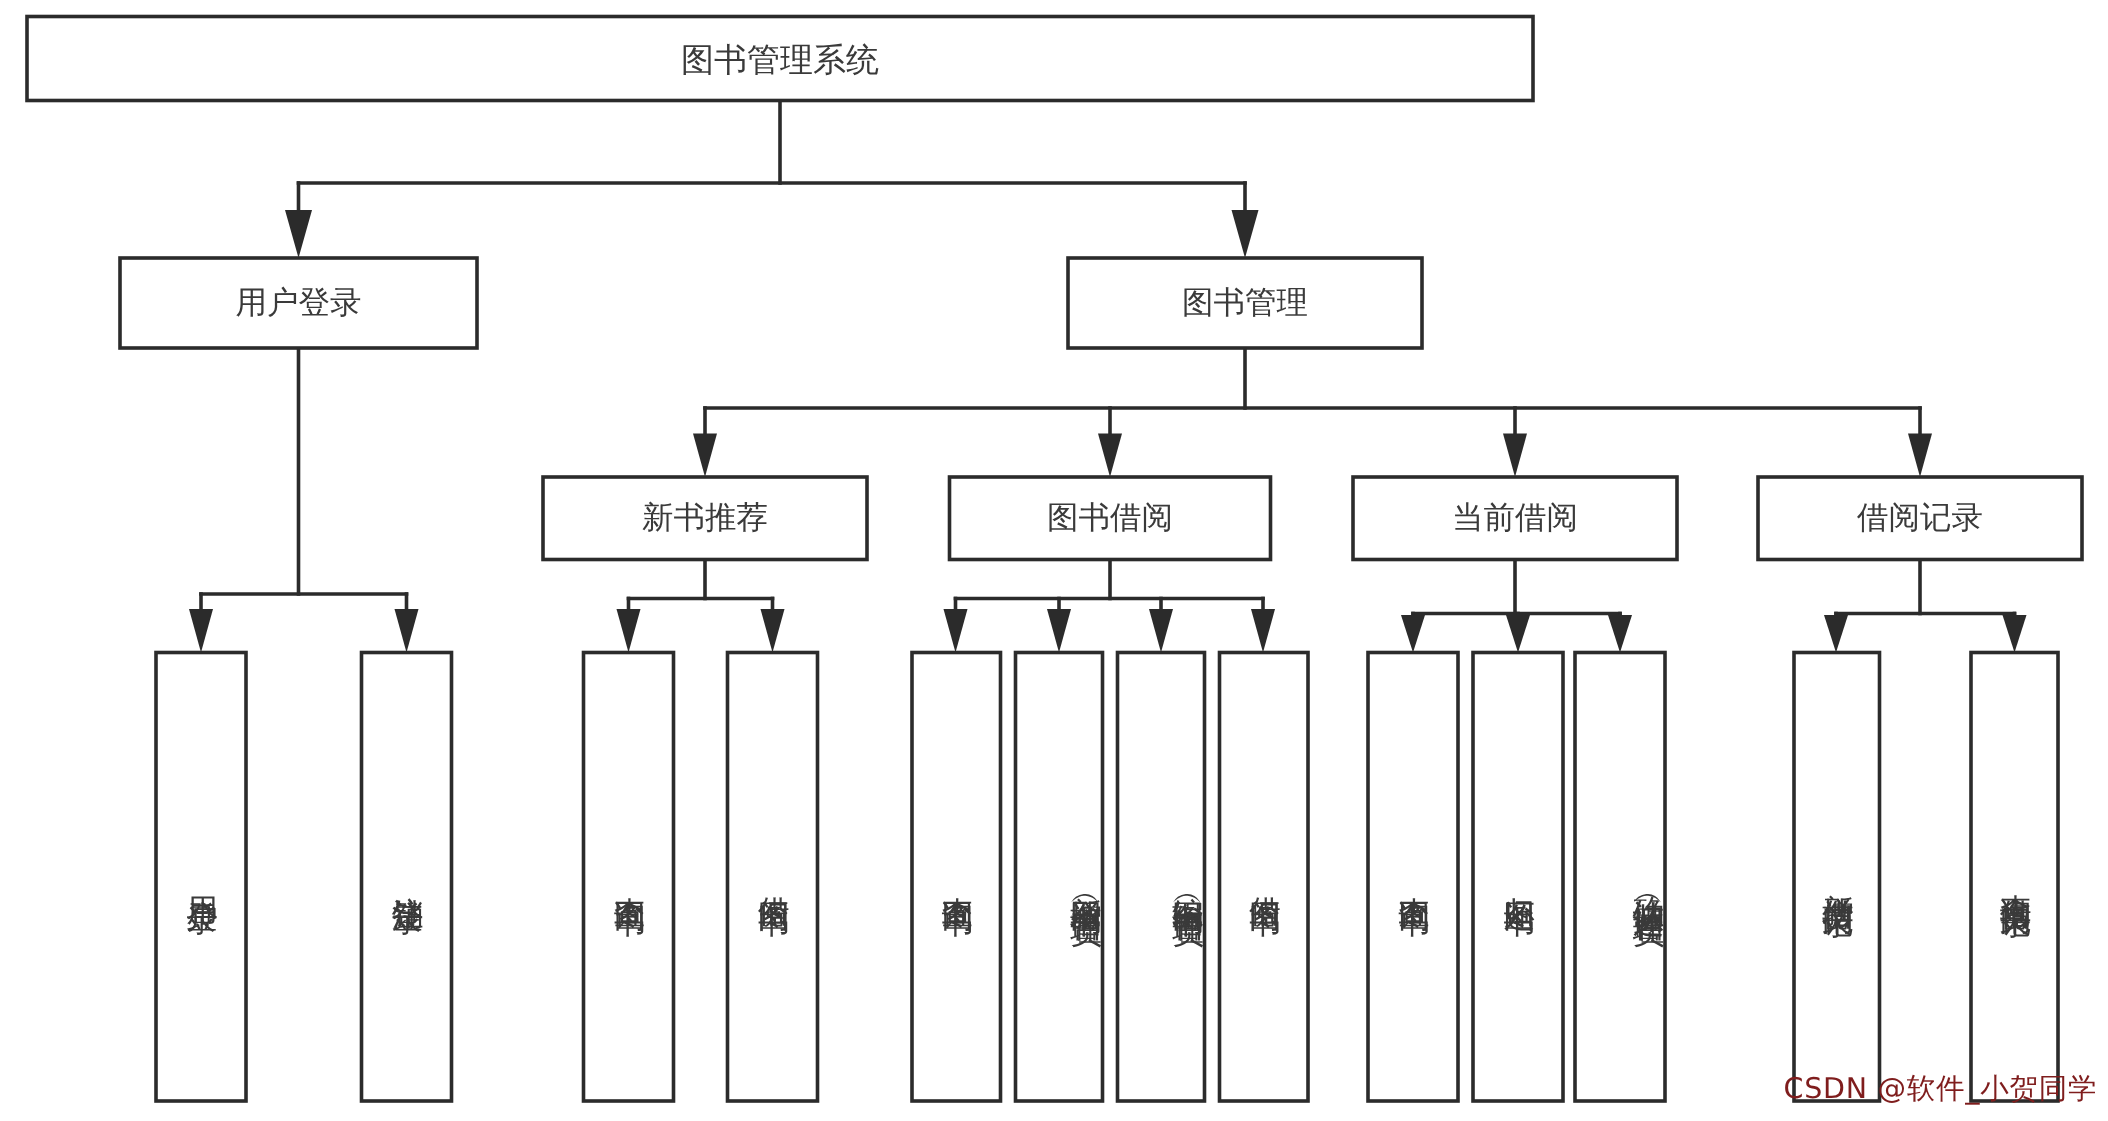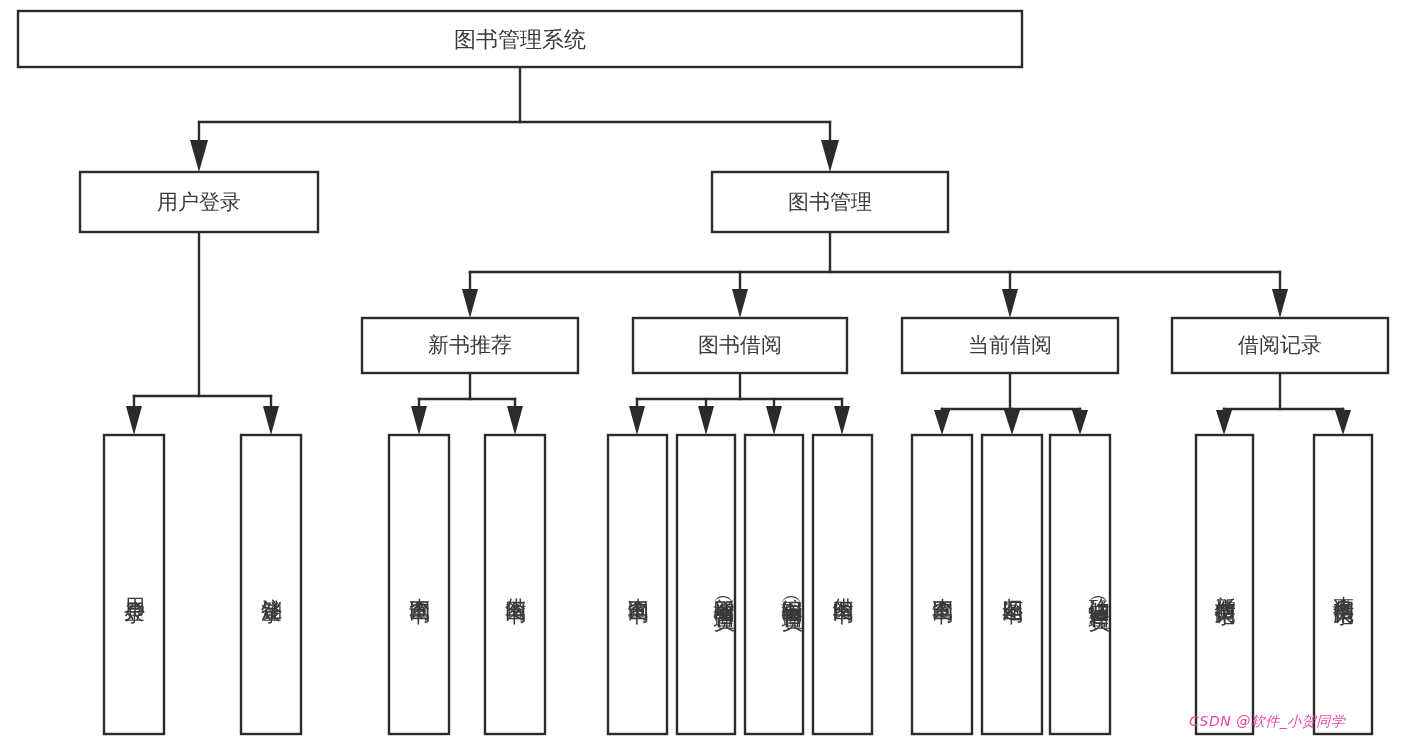--- a/index.html
+++ b/index.html
@@ -64,25 +64,24 @@
     text-align: center;
     display: flex;
     align-items: center;
     justify-content: center;
     white-space: nowrap;
     pointer-events: none;
   }
   .watermark {
     position: absolute;
     font-family: "DejaVu Sans", "Liberation Sans", sans-serif;
-    font-size: 14px;
-    color: #ec4899;
+    font-size: 19px;
+    color: #7f1d1d;
     white-space: nowrap;
     letter-spacing: 0.5px;
-    font-style: italic;
   }
 </style>
 </head>
 <body>
 
 <div id="diagram-root">
 
   <svg class="flow" viewBox="0 0 1405 747">
 
     <g>

